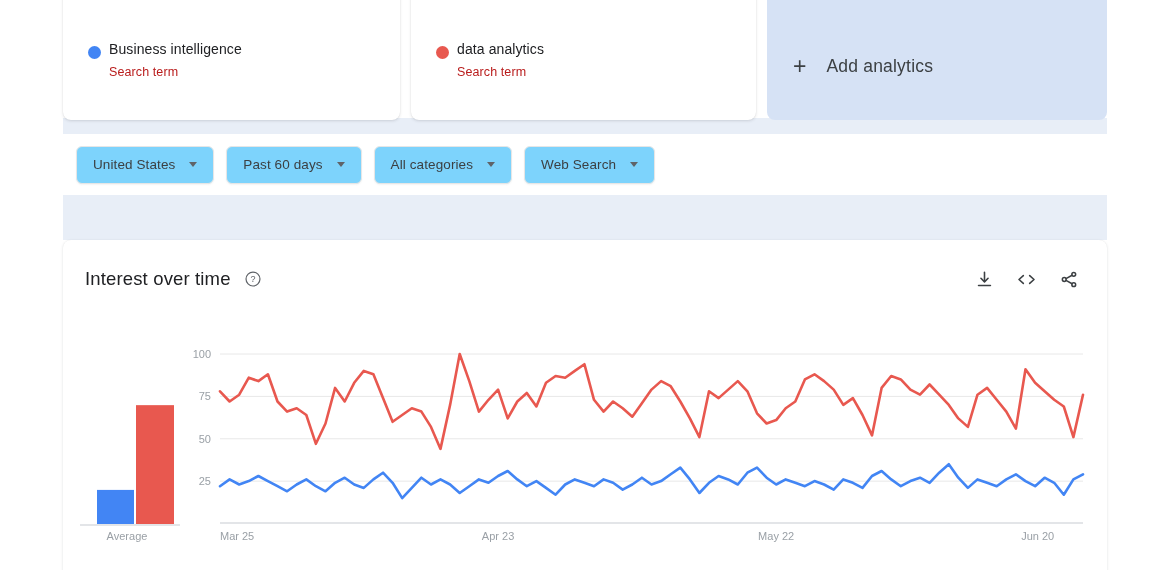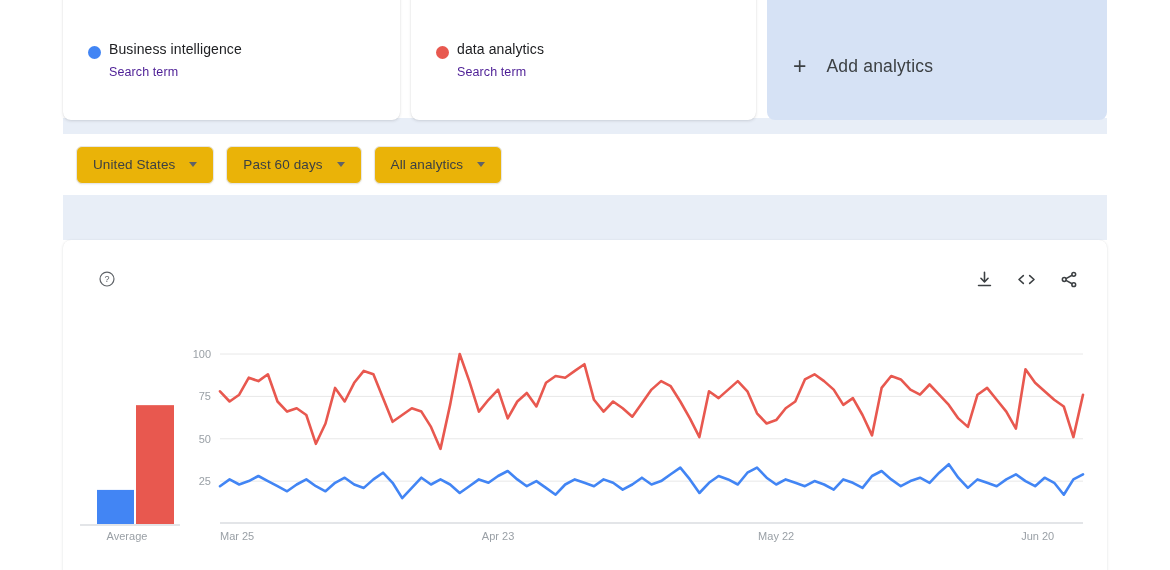--- a/index.html
+++ b/index.html
@@ -68,21 +68,21 @@
   }
   .term-title {
     font-size: 14px;
     color: #202124;
     letter-spacing: .1px;
     line-height: 22px;
     margin-left: 20px;
   }
   .term-sub {
     font-size: 12.5px;
-    color: #4c1d95;
+    color: #b91c1c;
     margin-left: 20px;
     margin-top: 5px;
     letter-spacing: .1px;
   }
   #add-comparison-plus {
     font-size: 23px;
     color: #3c4043;
     font-weight: 300;
     line-height: 1;
     margin-right: 20px;
@@ -104,21 +104,21 @@
     display: flex;
     align-items: center;
     gap: 12px;
     padding-left: 13px;
     box-sizing: border-box;
   }
   .chip {
     height: 36px;
     border: 1px solid #e6e6e6;
     border-radius: 6px;
-    background: #eab308;
+    background: #7dd3fc;
     display: flex;
     align-items: center;
     padding: 0 16px;
     gap: 14px;
     cursor: pointer;
     box-shadow: 0 1px 2px rgba(60,64,67,.06);
   }
   .chip-label {
     font-size: 13.5px;
     color: #3c4043;
@@ -224,28 +224,33 @@
   <div id="filter-bar">
     <div class="chip">
       <span class="chip-label">United States</span>
       <span class="caret"></span>
     </div>
     <div class="chip">
       <span class="chip-label">Past 60 days</span>
       <span class="caret"></span>
     </div>
     <div class="chip">
-      <span class="chip-label">All analytics</span>
+      <span class="chip-label">All categories</span>
       <span class="caret"></span>
     </div>
+    <div class="chip">
+      <span class="chip-label">Web Search</span>
+      <span class="caret"></span>
+    </div>
   </div>
 
   <div id="chart-card">
 
     <div id="chart-header">
+      <span id="chart-title">Interest over time</span>
 
       <span id="chart-help-icon">
         <svg width="18" height="18" viewBox="0 0 24 24">
           <circle cx="12" cy="12" r="9.3" fill="none" stroke="#5f6368" stroke-width="1.6"></circle>
           <text x="12" y="16.4" text-anchor="middle" font-family="Liberation Sans, sans-serif" font-size="12" fill="#5f6368">?</text>
         </svg>
       </span>
 
       <div id="chart-actions">
         <span class="action-icon">

